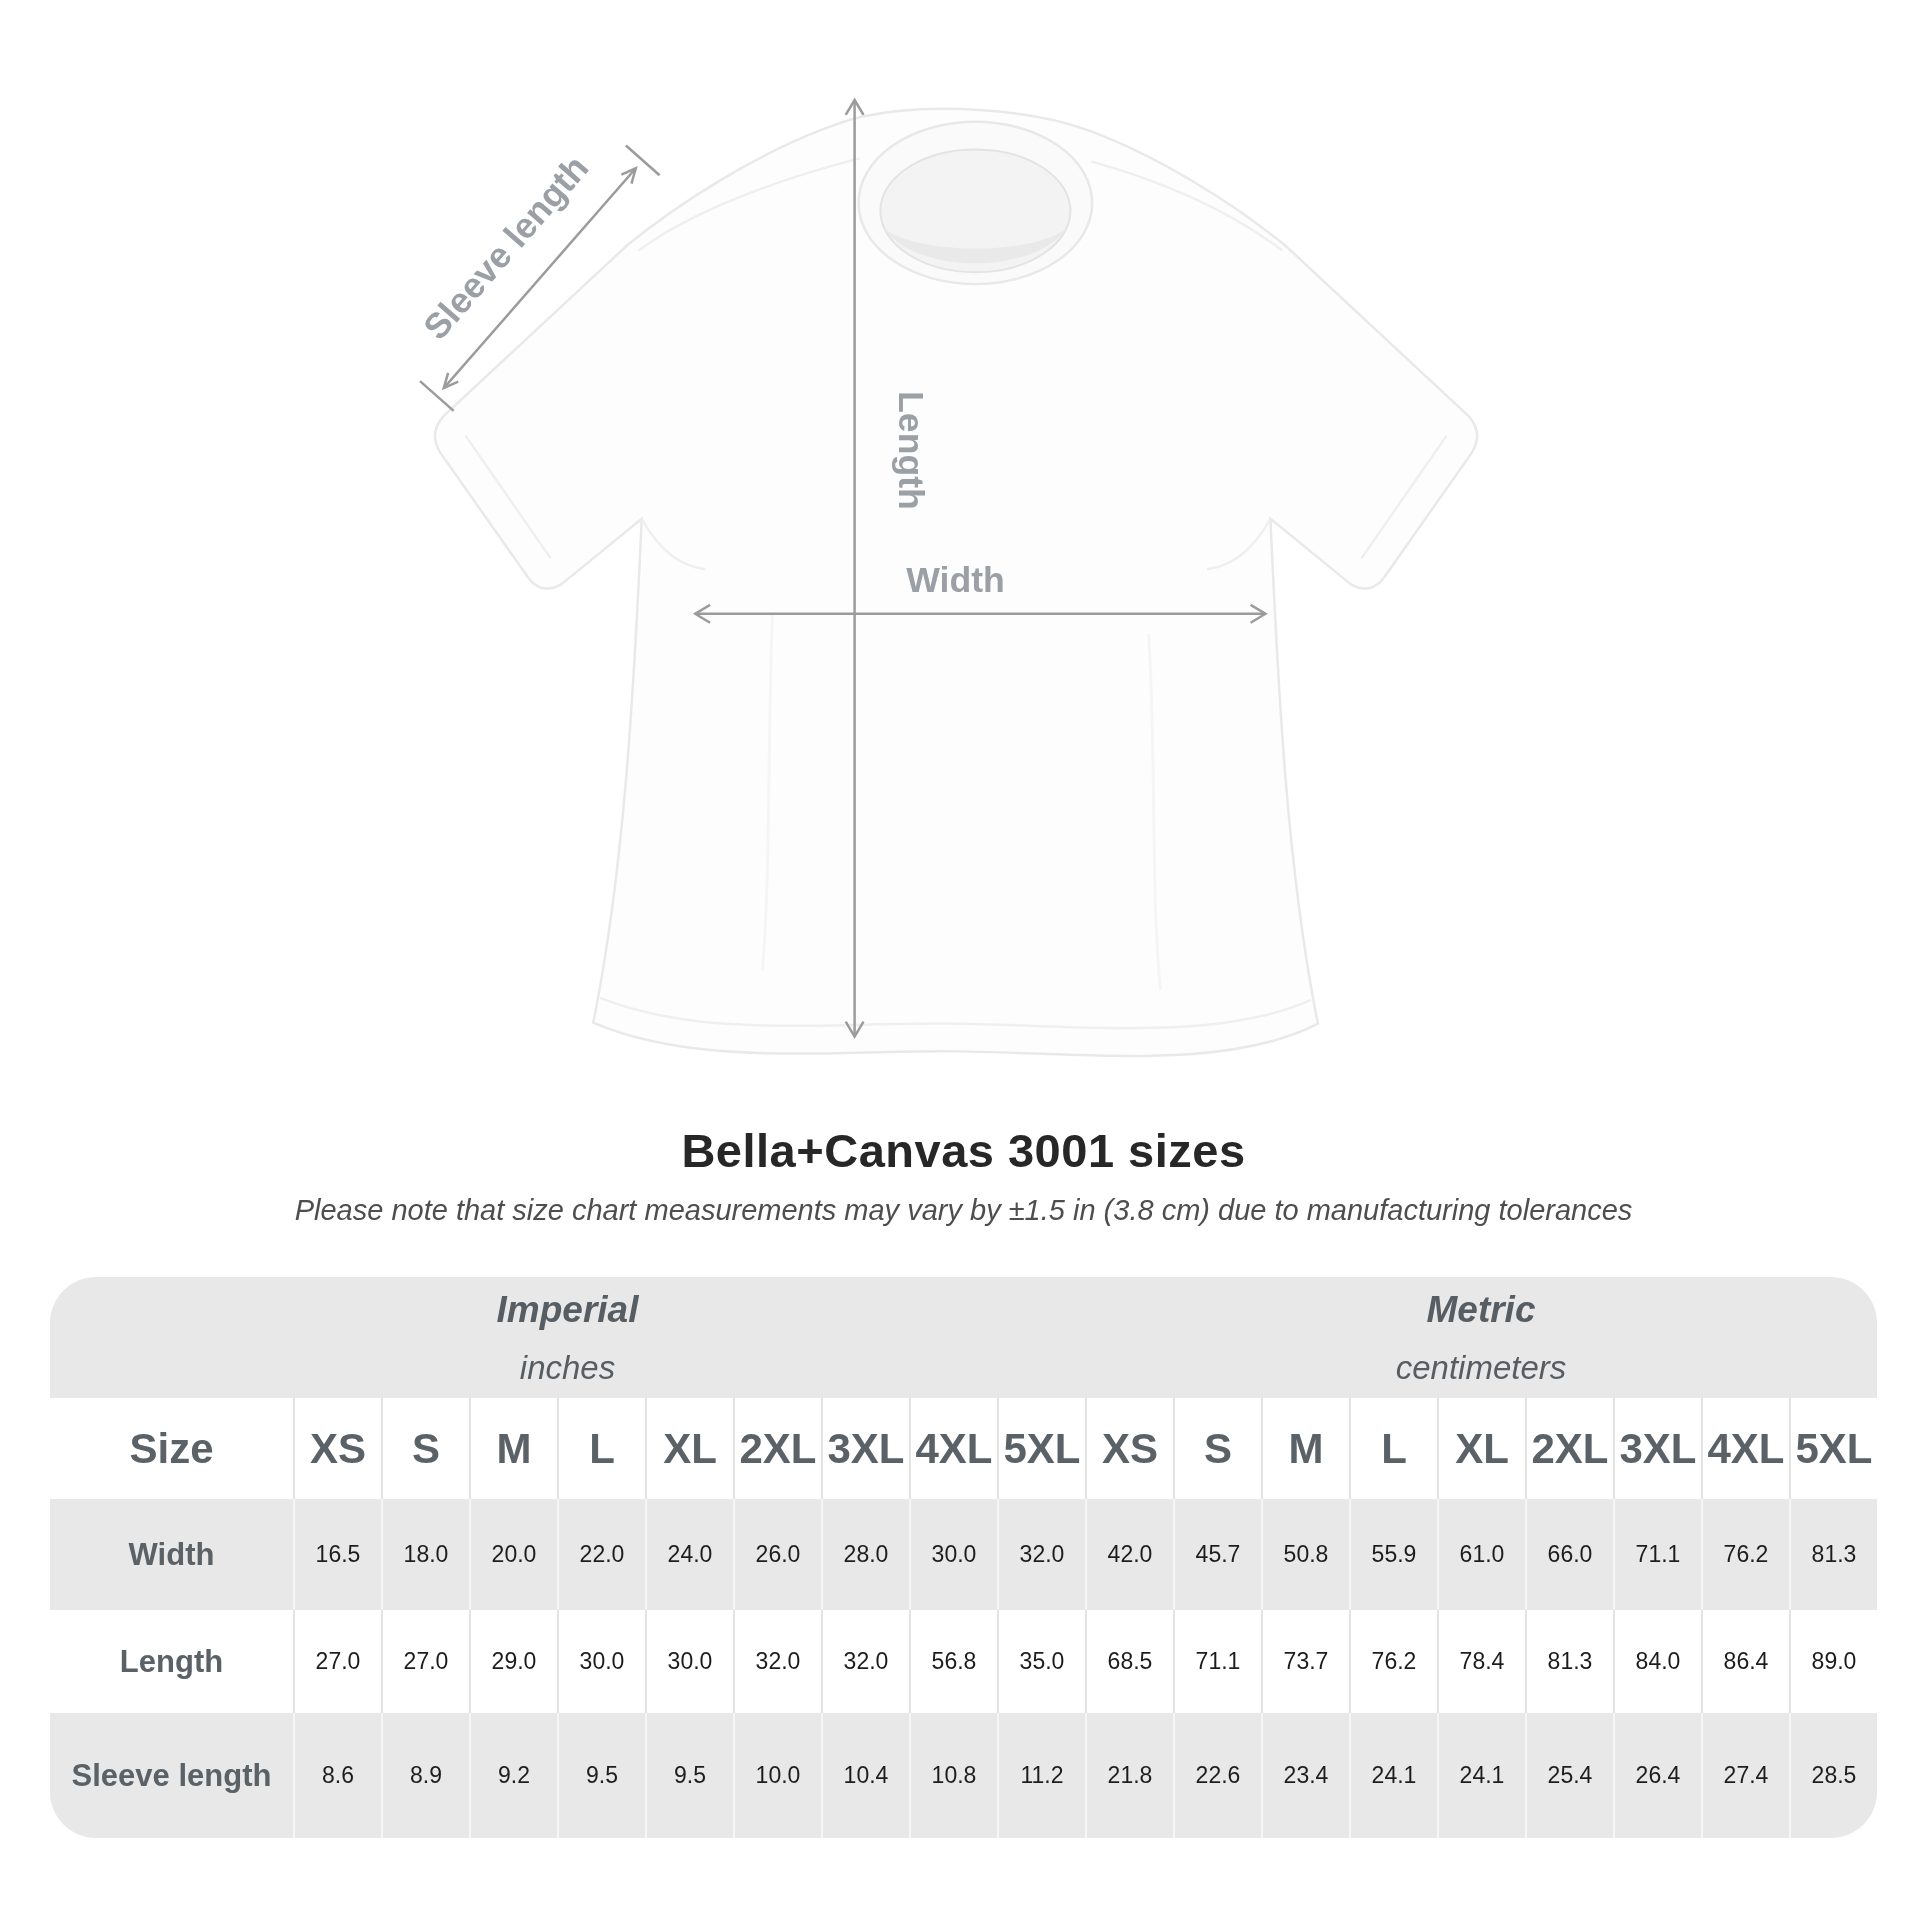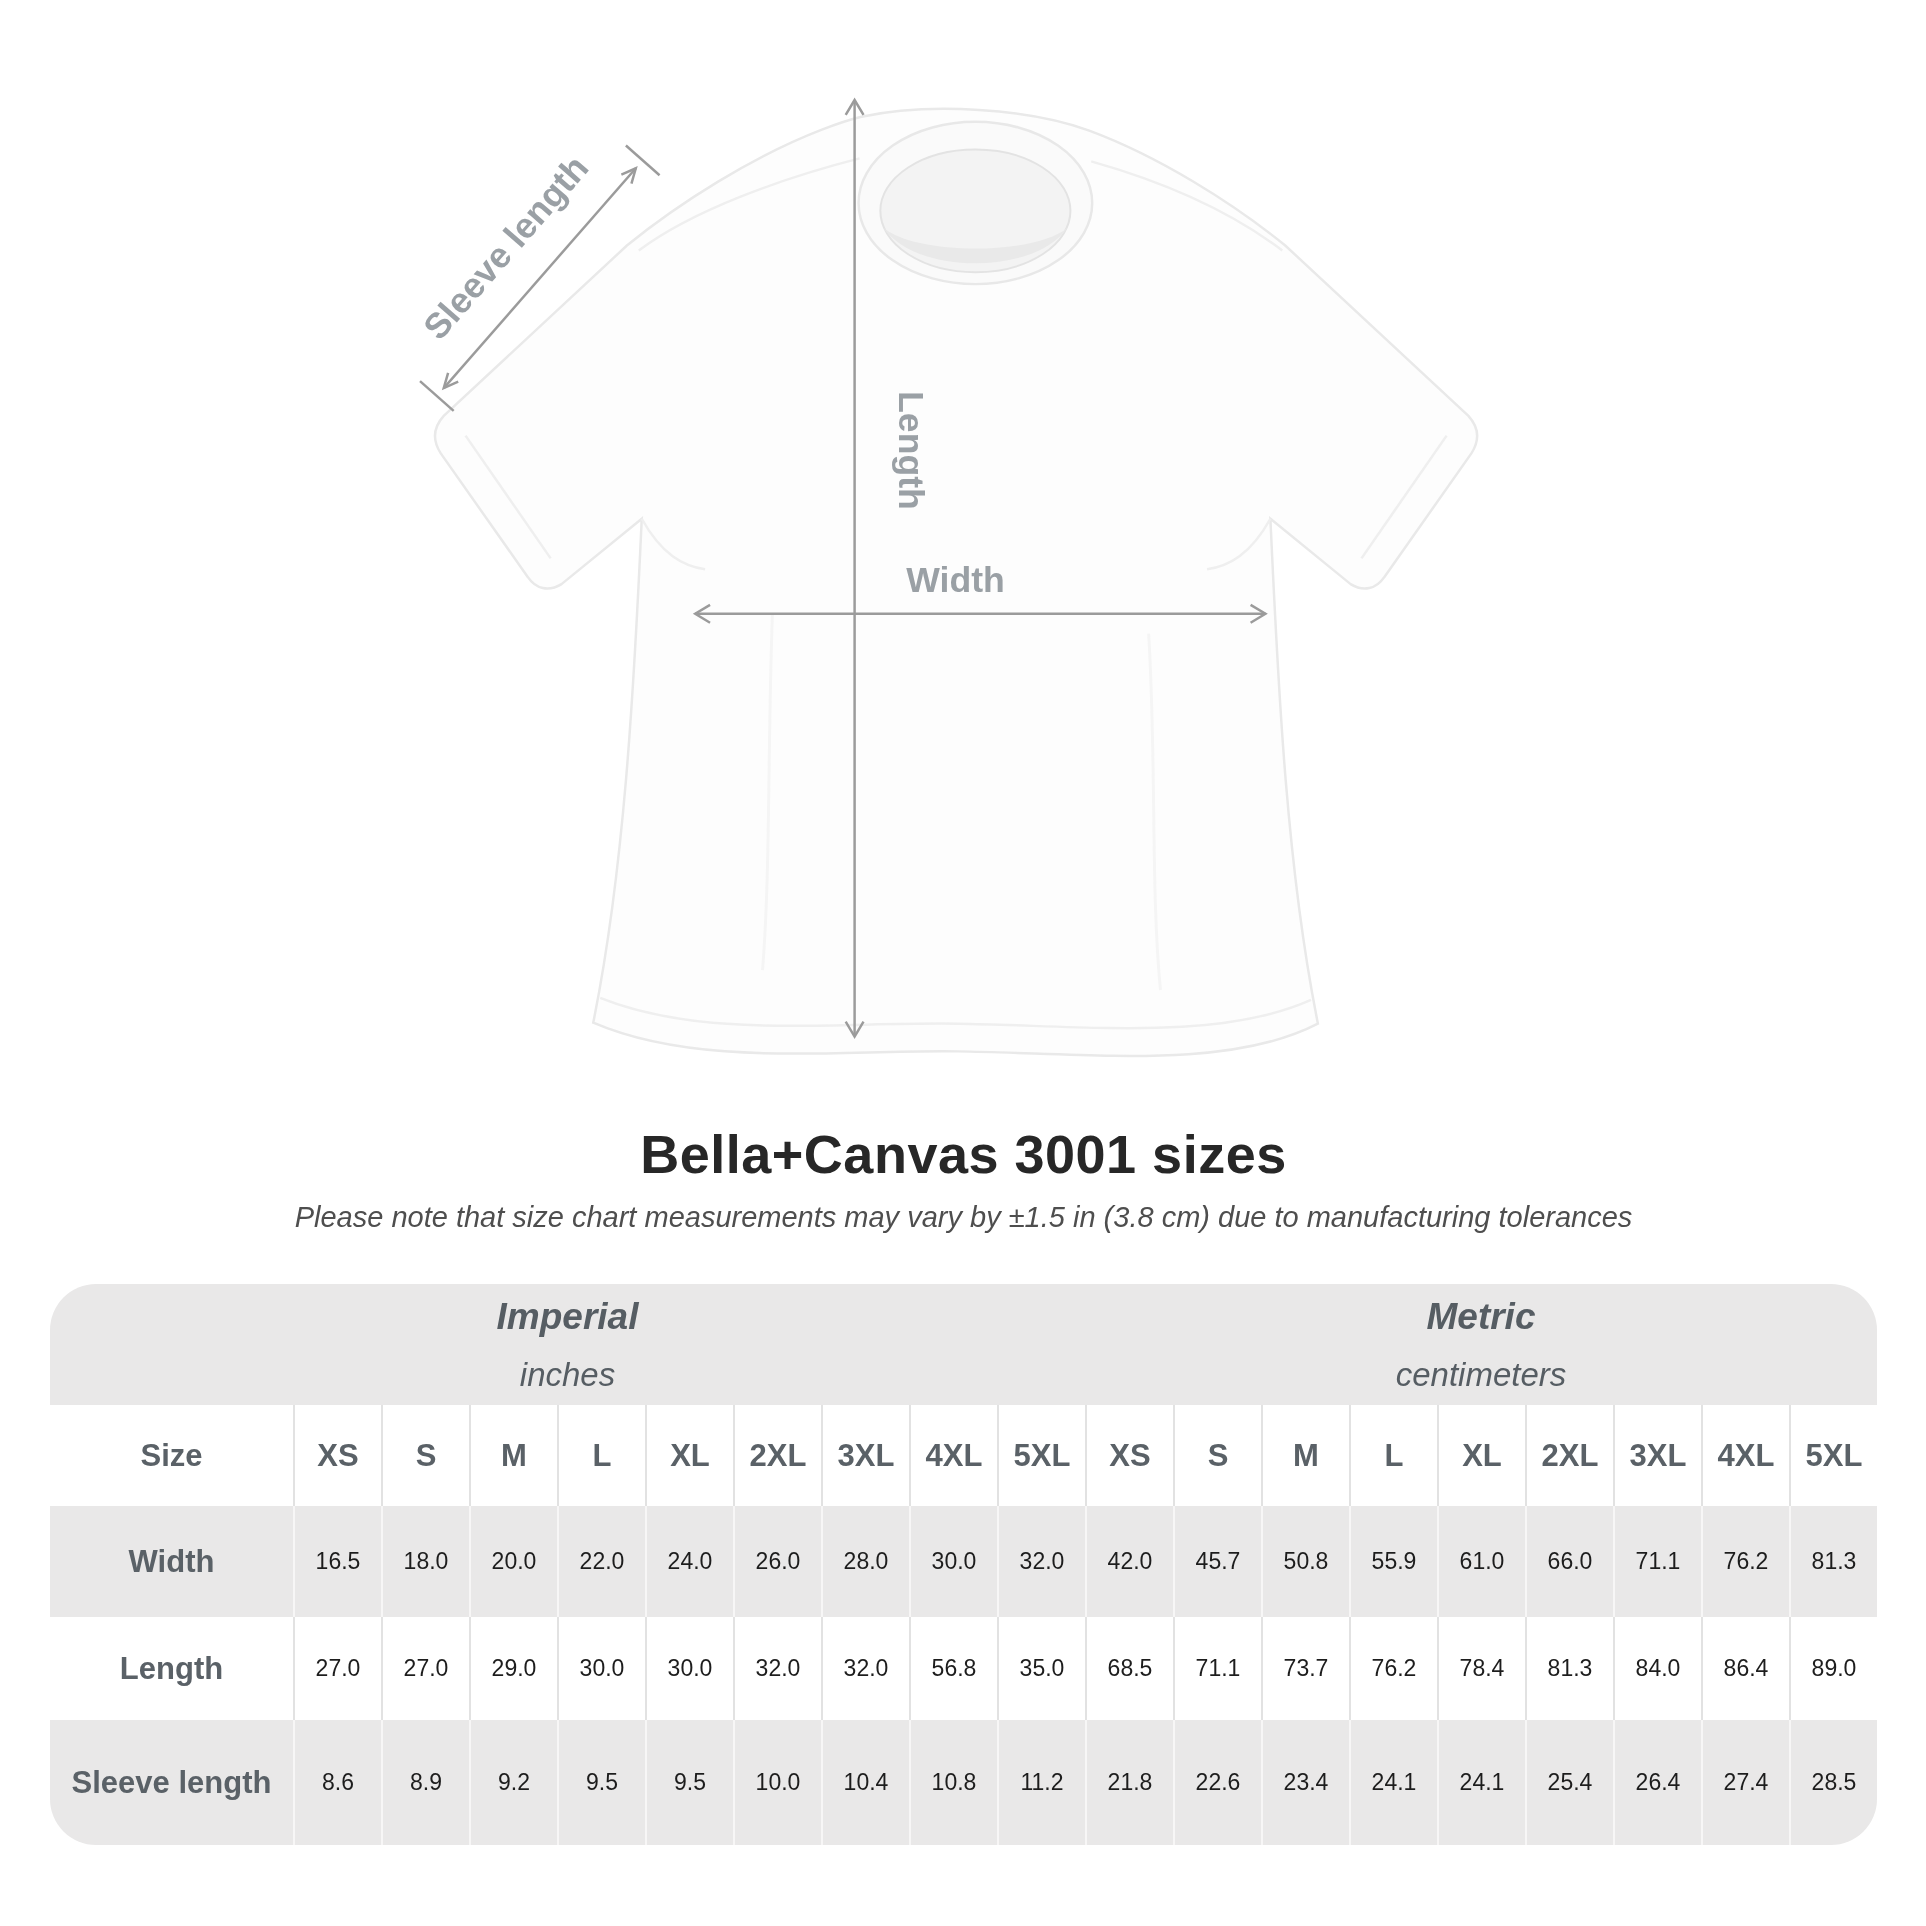--- a/index.html
+++ b/index.html
@@ -3,41 +3,41 @@
 <meta charset="utf-8">
 <style>
   html,body{margin:0;padding:0;background:#ffffff;}
   body{width:1927px;height:1927px;font-family:"Liberation Sans",sans-serif;overflow:hidden;}
 
   
   .figure{width:1927px;height:1089px;position:relative;}
   .figure svg{display:block;}
 
   
-  .title{text-align:center;font-size:54px;font-weight:bold;color:#272727;margin:34px 0 16px;letter-spacing:0.5px;}
+  .title{text-align:center;font-size:47px;font-weight:bold;color:#272727;margin:34px 0 16px;letter-spacing:0.5px;}
   .note{text-align:center;font-style:italic;font-size:29px;color:#4e4e4e;margin:12px 0 50px;}
 
   
   .sizetable{margin:0 50px;border-radius:46px;overflow:hidden;}
   .band{background:#e9e8e8;height:121px;display:grid;
         grid-template-columns:calc(243px + (100% - 243px)/2) 1fr;}
   .bandcell{display:flex;flex-direction:column;align-items:center;justify-content:center;gap:18px;}
   .gname{font-size:37px;font-weight:bold;font-style:italic;color:#565d63;}
   .gunit{font-size:33px;font-style:italic;color:#565d63;}
 
   .trow{display:grid;grid-template-columns:243px repeat(18,1fr);}
   .trow.white{background:#ffffff;--sep:#e2e2e2;}
   .trow.gray{background:#e9e8e8;--sep:#f7f6f6;}
   .cell{display:flex;align-items:center;justify-content:center;border-left:2px solid var(--sep);}
   .cell:first-child{border-left:none;}
   .r-sizes{height:101px;}
   .r-width{height:111px;}
   .r-length{height:103px;}
   .r-sleeve{height:125px;}
-  .hdr{font-size:31px;font-weight:bold;color:#5a6167;}
+  .hdr{font-size:42px;font-weight:bold;color:#5a6167;}
   .rlabel{font-size:31px;font-weight:bold;color:#5a6167;}
   .val{font-size:23px;color:#1d1d1d;}
 
   .ann-label{font-size:36px;font-weight:bold;fill:#9aa0a5;}
   .ann-line{stroke:#9b9b9b;stroke-width:2.5;fill:none;}
   .shirt-seam{stroke:#efefef;stroke-width:2.5;fill:none;}
 </style>
 </head>
 <body>
 

